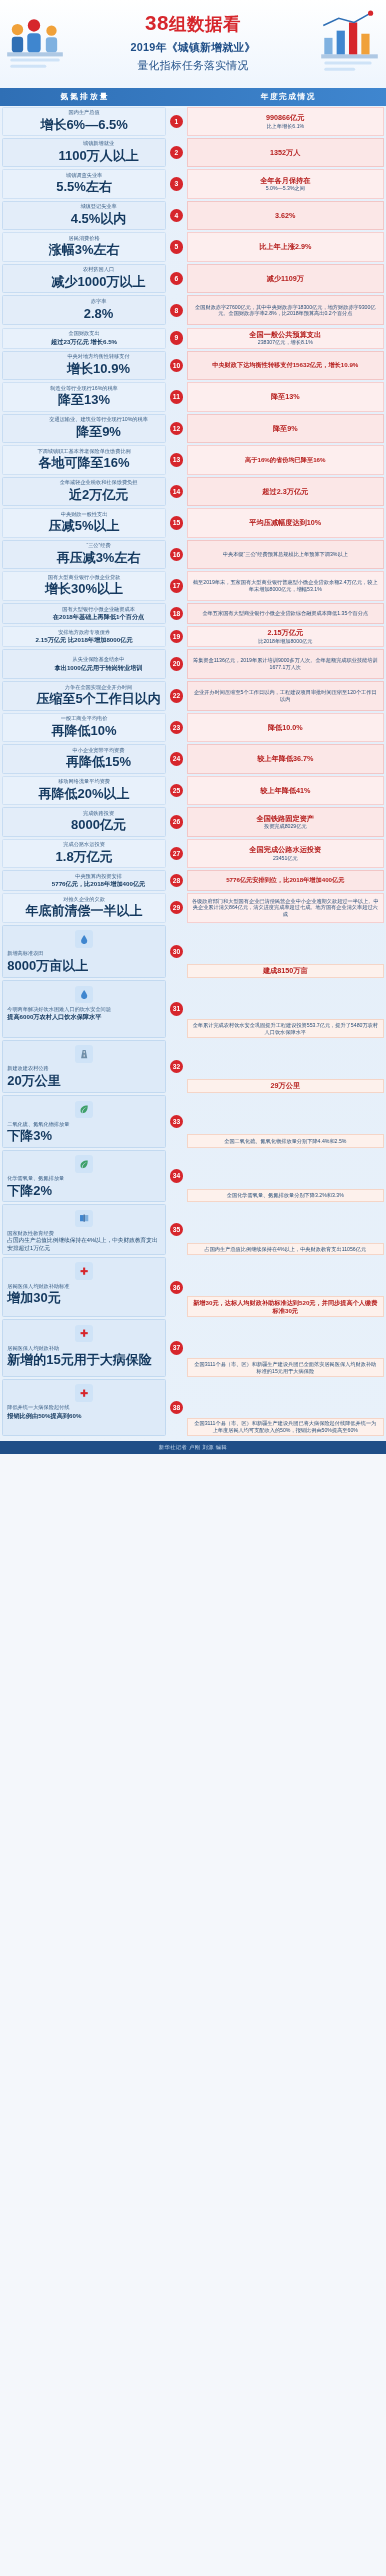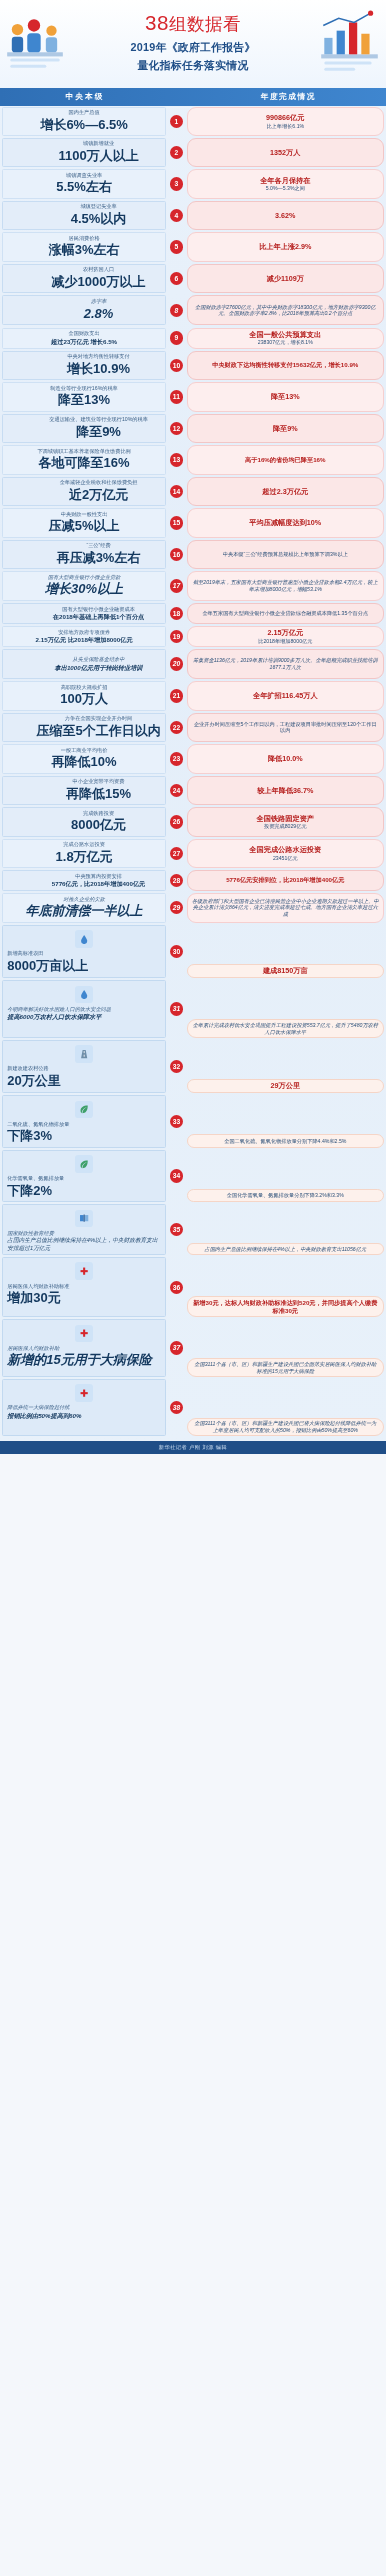--- a/index.html
+++ b/index.html
@@ -25,28 +25,28 @@
   .hdr-deco-left{
     position:absolute;left:4.1px;top:9.3px;width:62px;height:67px;
   }
   .hdr-deco-right{
     position:absolute;right:3.1px;top:7.2px;width:67px;height:72px;
   }
   .hdr-title{
     position:absolute;left:0;right:0;top:11.3px;text-align:center;
   }
   .hdr-line1{
-    font-size:17.5px;font-weight:normal;color:#d6262c;letter-spacing:0.5px;
+    font-size:17.5px;font-weight:bold;color:#d6262c;letter-spacing:0.5px;
   }
   .hdr-line1 .num{font-size:20.6px;color:#d6262c;}
   .hdr-line2{
     margin-top:5.2px;font-size:10.8px;font-weight:bold;color:#1f4e87;letter-spacing:0.3px;
   }
   .hdr-line3{
-    margin-top:3.1px;font-size:10.8px;font-weight:bold;color:#1f4e87;letter-spacing:0.3px;
+    margin-top:3.1px;font-size:10.8px;font-weight:normal;color:#1f4e87;letter-spacing:0.3px;
   }
   
   .colhead{
     display:flex;align-items:center;height:17.5px;margin:0 0 1px 0;
     background:linear-gradient(90deg,#2f6fb5,#3f86cf);
   }
   .colhead .ch-left{
     flex:0 0 170px;text-align:center;color:#fff;font-size:7.7px;font-weight:bold;letter-spacing:2.1px;
   }
   .colhead .ch-mid{flex:0 0 20.6px;}
@@ -70,21 +70,21 @@
   .main.tiny{font-size:5.7px;font-weight:normal;color:#234a70;}
   .numbox{
     flex:0 0 20.6px;display:flex;align-items:center;justify-content:center;
   }
   .numbox span{
     display:inline-block;width:13.4px;height:13.4px;line-height:13.4px;text-align:center;
     border-radius:50%;background:#d6262c;color:#fff;font-size:6.7px;font-weight:bold;
   }
   .cell-right{
     flex:1;display:flex;align-items:center;justify-content:center;
-    border-radius:9px;padding:1.5px 4.1px;box-sizing:border-box;text-align:center;line-height:1.3;
+    border-radius:0;padding:1.5px 4.1px;box-sizing:border-box;text-align:center;line-height:1.3;
   }
   .rmain{font-size:7.2px;font-weight:bold;color:#b6201f;}
   .rmain.small{font-size:6.2px;}
   .rtext{font-size:5.2px;color:#2a4f78;line-height:1.3;}
   
   .tone-a .cell-left{background:#e8f1fb;border:0.5px solid #cfe1f4;}
   .tone-a .cell-right{background:#fdeeee;border:0.5px solid #f6cfcf;}
   .tone-b .cell-left{background:#e3edf9;border:0.5px solid #c7dcf2;padding-left:32px;}
   .tone-b .cell-right{background:#fbe7e7;border:0.5px solid #f2c6c6;}
   .tone-ico .cell-left{background:#ddeaf8;border:0.5px solid #c2d9f0;flex-direction:column;}
@@ -92,21 +92,21 @@
   
   .icotile{
     flex:0 0 23px;display:flex;align-items:center;justify-content:center;
   }
   .icotile .glyph{
     width:17.5px;height:17.5px;border-radius:3.1px;background:#cfe3f7;
     display:flex;align-items:center;justify-content:center;color:#2f6fb5;font-size:8.8px;
   }
   .cell-left.with-ico{justify-content:flex-start;text-align:left;}
   .cell-left.with-ico .lt{padding-left:2.1px;}
-  .tall{min-height:30px;font-style:italic;}
+  .tall{min-height:30px;}
   
   .footer{
     height:13.4px;display:flex;align-items:center;justify-content:center;
     background:#1f4e87;color:#cfe0f2;font-size:5.2px;letter-spacing:0.5px;
   }
   .svgico{display:block;}
 </style>
 </head>
 <body>
 
@@ -134,27 +134,27 @@
       <path d="M14 36 L44 22 L74 30 L106 12" stroke="#2f6fb5" stroke-width="3" fill="none"></path>
       <circle cx="106" cy="12" r="5" fill="#d6262c"></circle>
       <rect x="16" y="106" width="92" height="6" rx="3" fill="#cfe3f7"></rect>
       <rect x="16" y="118" width="60" height="6" rx="3" fill="#cfe3f7"></rect>
     </svg>
 
     <div class="hdr-title">
       <div class="hdr-line1">
         <span class="num">38</span><span>组数据看</span>
       </div>
-      <div class="hdr-line2">2019年《政府工作报告》</div>
+      <div class="hdr-line2">2019年《城镇新增就业》</div>
       <div class="hdr-line3">量化指标任务落实情况</div>
     </div>
   </div>
 
   <div class="colhead">
-    <div class="ch-left">中央本级</div>
+    <div class="ch-left">氨氮排放量</div>
     <div class="ch-mid"></div>
     <div class="ch-right">年度完成情况</div>
   </div>
 
   <div class="rows" id="rows">
       <div class="row tone-a">
         <div class="cell-left">
           <div class="lt">
             <span class="sub">国内生产总值</span>
             <span class="main">增长6%—6.5%</span>
@@ -454,36 +454,20 @@
         </div>
         <div class="numbox">
           <span>20</span>
         </div>
         <div class="cell-right">
           <div>
             <div class="rtext">筹集资金1136亿元，2019年累计培训9000多万人次。全年超额完成职业技能培训1677.1万人次</div>
           </div>
         </div>
       </div>
-      <div class="row tone-a">
-        <div class="cell-left">
-          <div class="lt">
-            <span class="sub">高职院校大规模扩招</span>
-            <span class="main">100万人</span>
-          </div>
-        </div>
-        <div class="numbox">
-          <span>21</span>
-        </div>
-        <div class="cell-right">
-          <div>
-            <div class="rmain">全年扩招116.45万人</div>
-          </div>
-        </div>
-      </div>
       <div class="row tone-b">
         <div class="cell-left">
           <div class="lt">
             <span class="sub">力争在全国实现企业开办时间</span>
             <span class="main">压缩至5个工作日以内</span>
           </div>
         </div>
         <div class="numbox">
           <span>22</span>
         </div>
@@ -515,20 +499,36 @@
             <span class="sub">中小企业宽带平均资费</span>
             <span class="main">再降低15%</span>
           </div>
         </div>
         <div class="numbox">
           <span>24</span>
         </div>
         <div class="cell-right">
           <div>
             <div class="rmain">较上年降低36.7%</div>
+          </div>
+        </div>
+      </div>
+      <div class="row tone-a">
+        <div class="cell-left">
+          <div class="lt">
+            <span class="sub">移动网络流量平均资费</span>
+            <span class="main">再降低20%以上</span>
+          </div>
+        </div>
+        <div class="numbox">
+          <span>25</span>
+        </div>
+        <div class="cell-right">
+          <div>
+            <div class="rmain">较上年降低41%</div>
           </div>
         </div>
       </div>
       <div class="row tone-b">
         <div class="cell-left">
           <div class="lt">
             <span class="sub">完成铁路投资</span>
             <span class="main">8000亿元</span>
           </div>
         </div>

